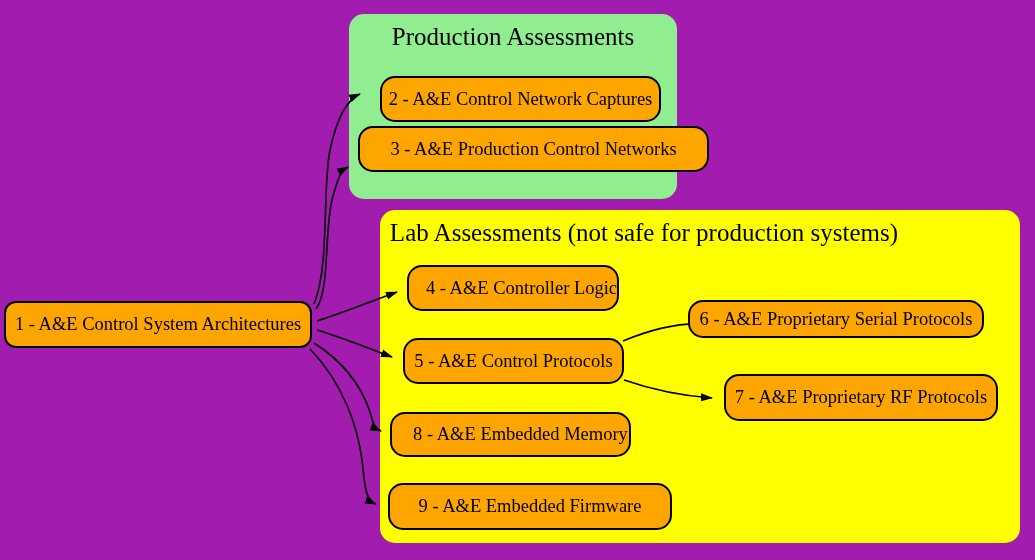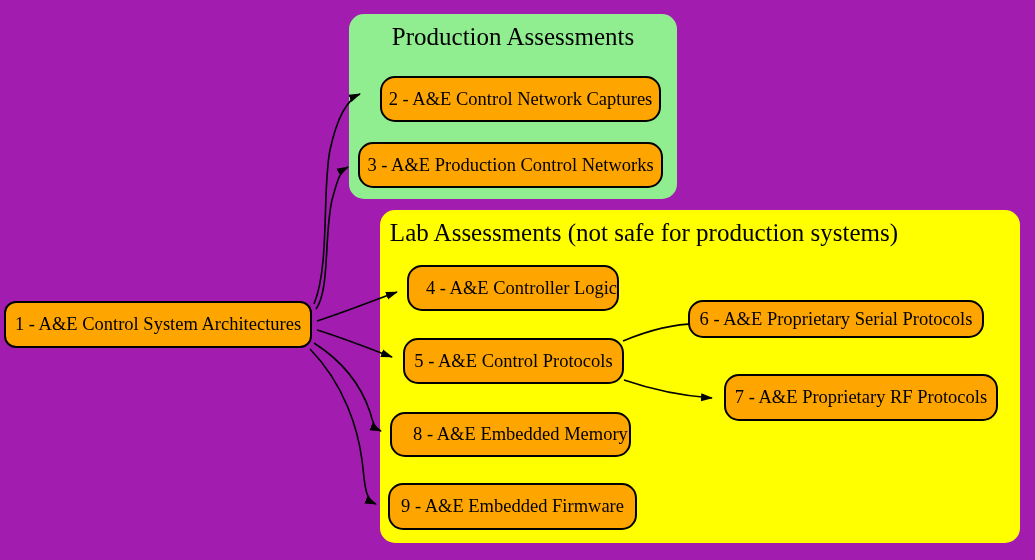--- a/index.html
+++ b/index.html
@@ -53,27 +53,27 @@
     display: flex;
     align-items: center;
     justify-content: center;
     font-size: 18.5px;
     color: #000000;
     white-space: nowrap;
     z-index: 3;
   }
   .n1 { left: 4px;   top: 301px; width: 308px; height: 47px; border-radius: 12px; }
   .n2 { left: 372px; top: 76px;  width: 281px; height: 46px; margin-left: 8px; }
-  .n3 { left: 358px; top: 142px; width: 305px; height: 46px; }
+  .n3 { left: 358px; top: 126px; width: 351px; height: 46px; }
   .n4 { left: 407px; top: 265px; width: 212px; height: 46px; padding-left: 17px; }
   .n5 { left: 403px; top: 338px; width: 221px; height: 46px; }
   .n6 { left: 688px; top: 300px; width: 296px; height: 38px; }
   .n7 { left: 724px; top: 374px; width: 274px; height: 47px; }
   .n8 { left: 390px; top: 412px; width: 241px; height: 45px; padding-left: 20px; }
-  .n9 { left: 388px; top: 483px; width: 249px; height: 47px; }
+  .n9 { left: 388px; top: 483px; width: 284px; height: 47px; }
   .edges {
     position: absolute;
     left: 0; top: 0;
     z-index: 2;
     pointer-events: none;
   }
 </style>
 </head>
 <body>
 

